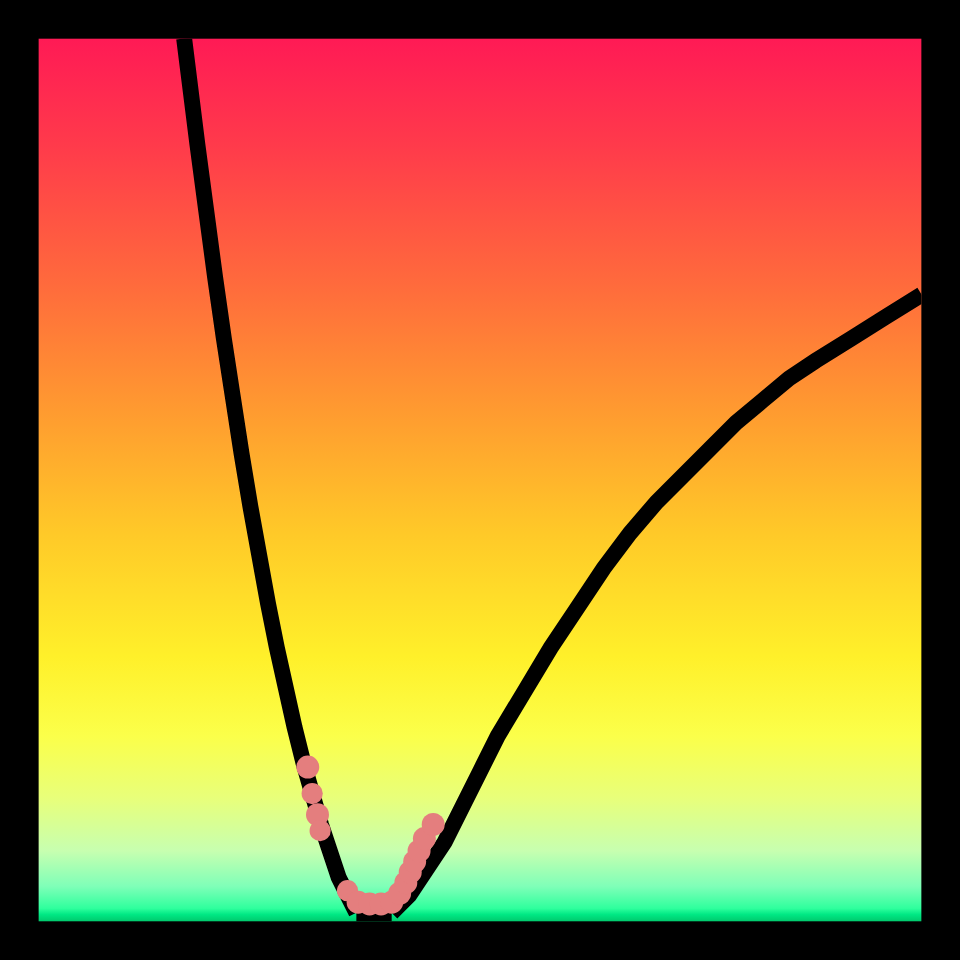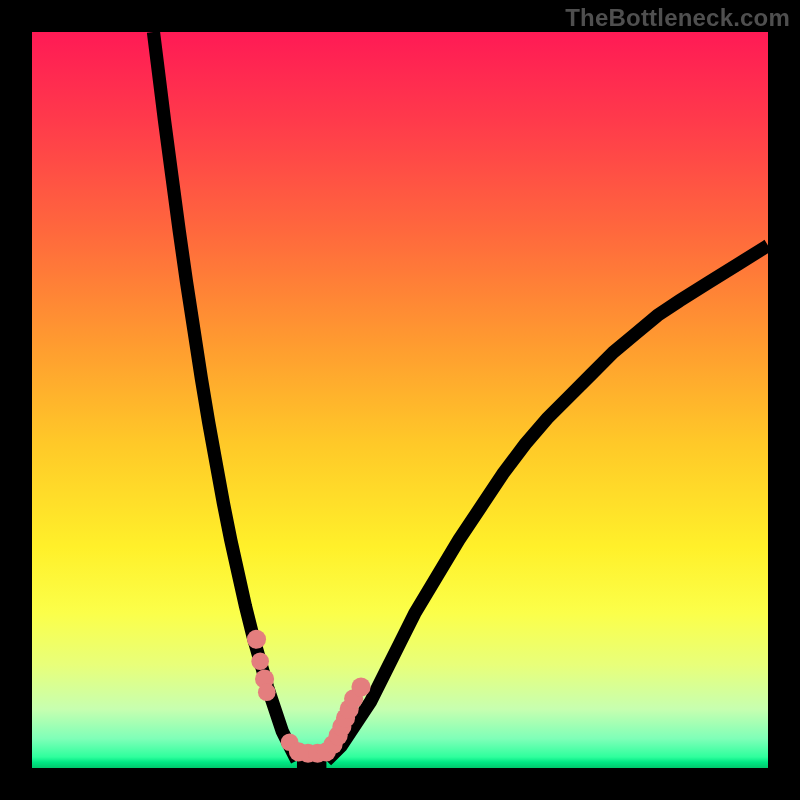--- a/index.html
+++ b/index.html
@@ -73,21 +73,20 @@
   }
   .dot {
     fill: #e47e7e;
     stroke: none;
   }
 </style>
 </head>
 <body>
 
 <div class="frame">
-  <div class="watermark">TheBottleneck.com</div>
 
   <div class="plot-outer">
     <div class="gradient"></div>
     <svg class="curves" viewBox="0 0 100 100" preserveAspectRatio="none">
       <path id="left-branch" class="curve-line" d="M16.50 0.00 L17.00 4.00 L18.00 12.00 L19.00 19.50 L20.00 27.00 L21.00 34.00 L22.00 40.50 L23.00 47.00 L24.00 53.00 L25.00 58.50 L26.00 64.00 L27.00 69.00 L28.00 73.50 L29.00 78.00 L30.00 82.00 L31.00 85.50 L32.00 89.00 L33.00 92.00 L34.00 95.00 L35.00 97.00 L36.00 99.00"></path>
       <path id="flat-seg" class="curve-line" d="M36.00 99.20 L40.00 99.20"></path>
       <path id="right-branch" class="curve-line" d="M40.00 99.00 L42.00 97.00 L44.00 94.00 L46.00 91.00 L48.00 87.00 L50.00 83.00 L52.00 79.00 L55.00 74.00 L58.00 69.00 L61.00 64.50 L64.00 60.00 L67.00 56.00 L70.00 52.50 L73.00 49.50 L76.00 46.50 L79.00 43.50 L82.00 41.00 L85.00 38.50 L88.00 36.50 L92.00 34.00 L96.00 31.50 L100.00 29.00"></path>
       <g id="dots">
           <circle cx="30.50" cy="82.50" r="1.30" class="dot"></circle>
           <circle cx="31.00" cy="85.50" r="1.20" class="dot"></circle>

